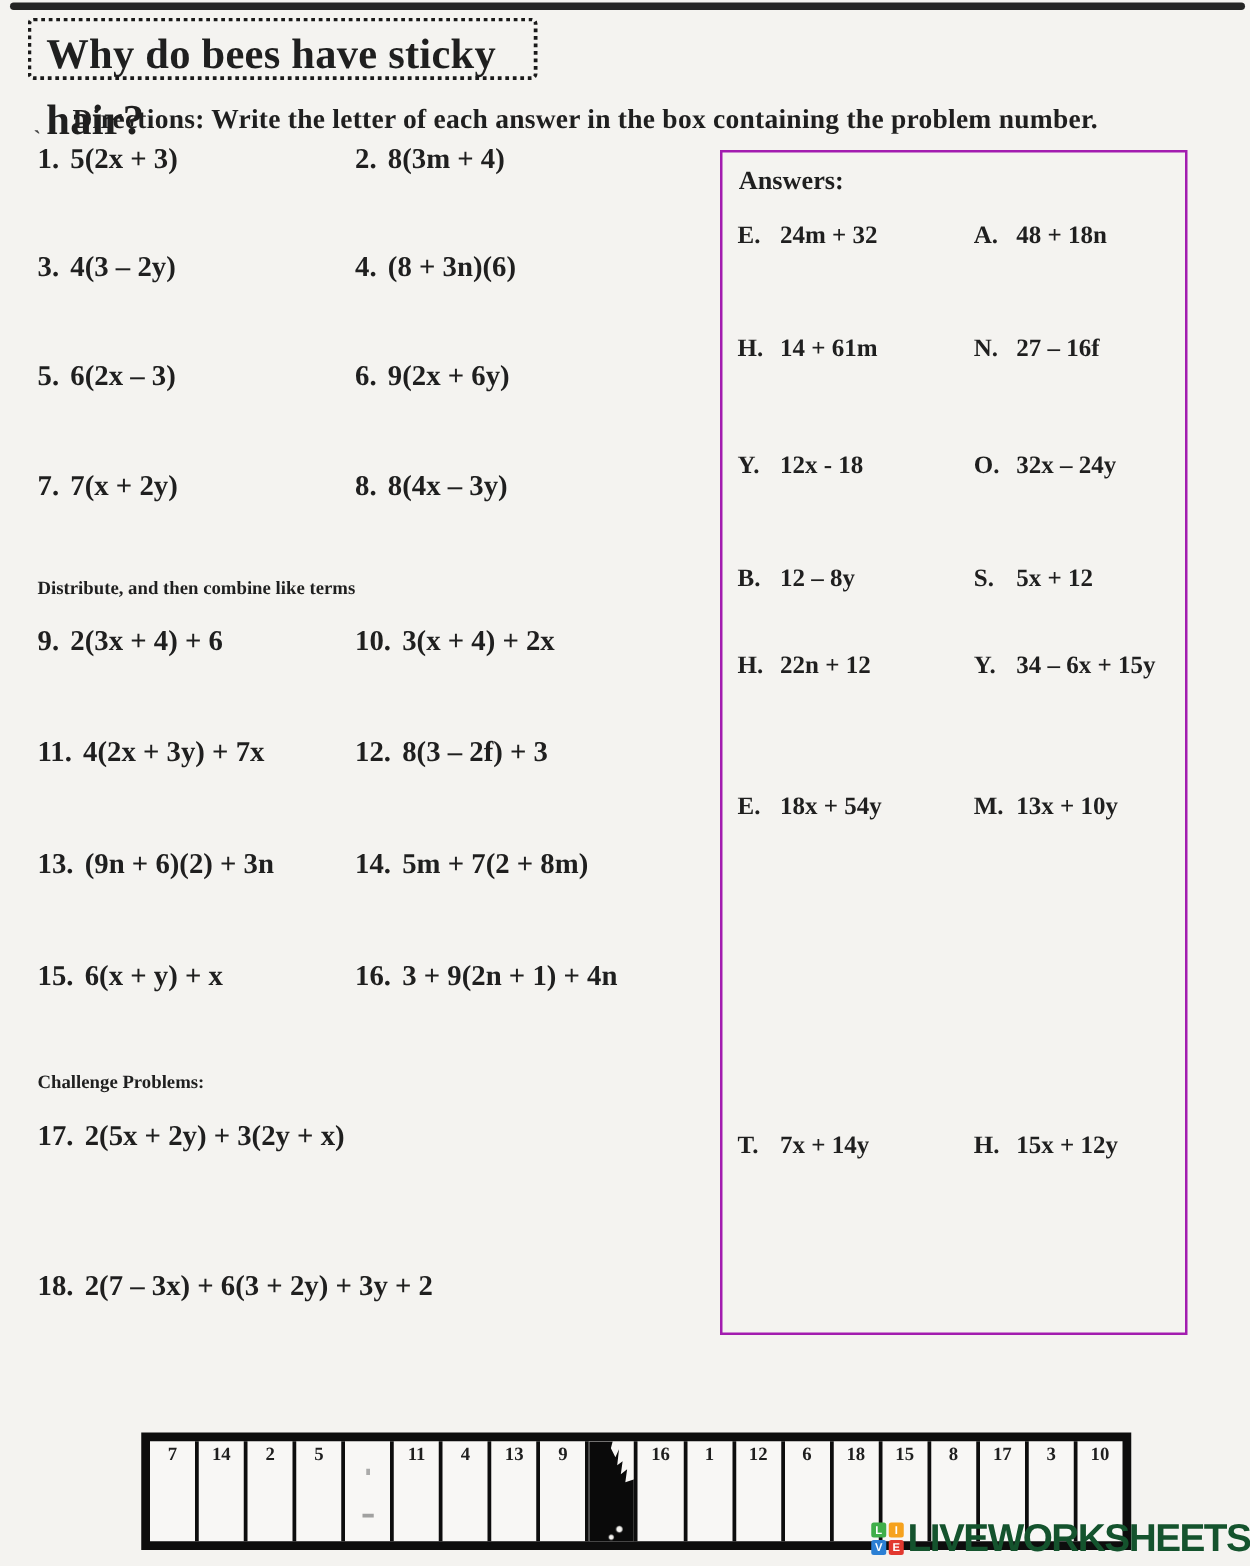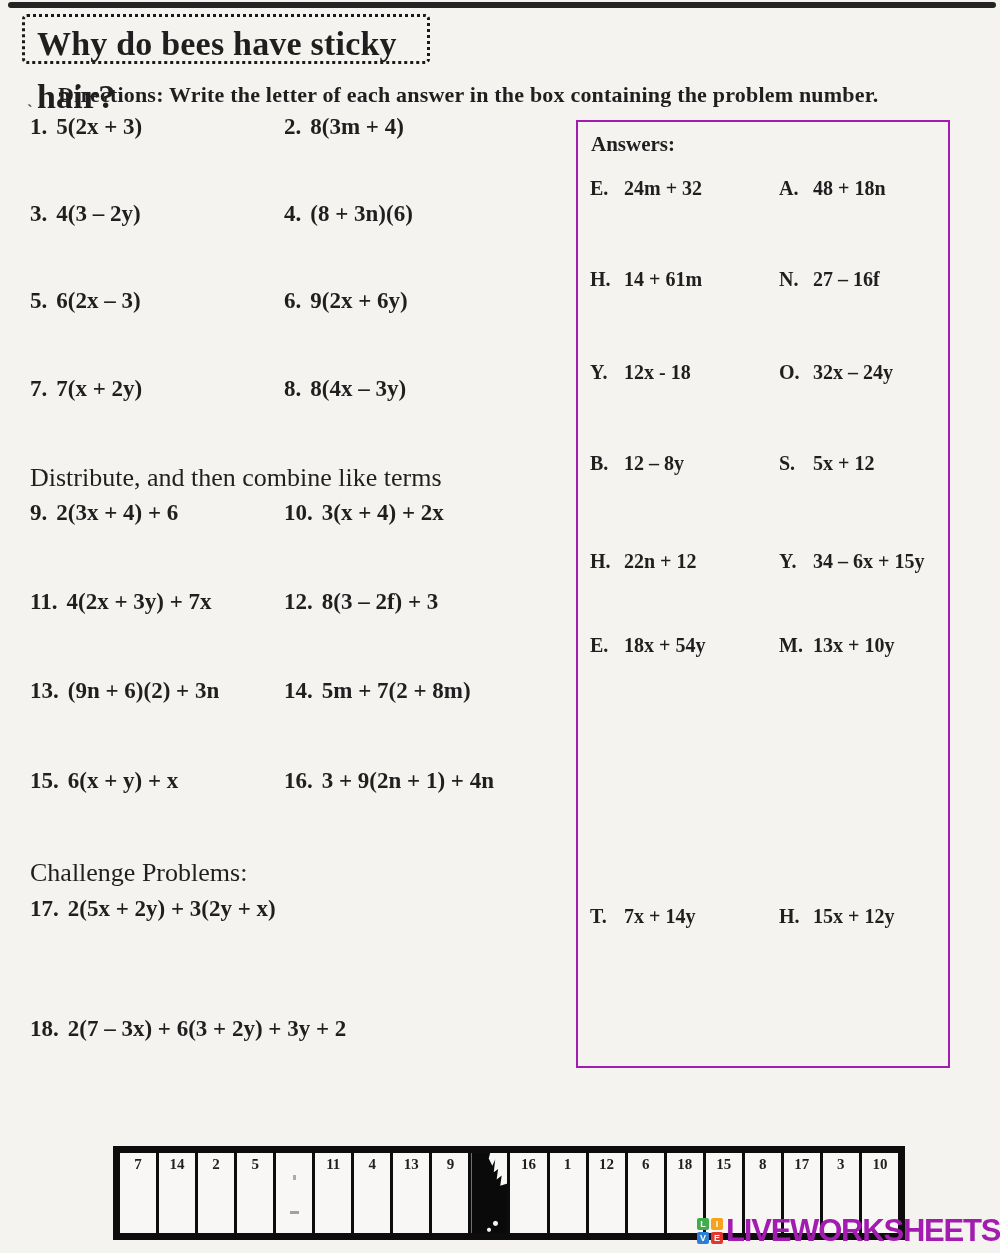--- a/index.html
+++ b/index.html
@@ -23,21 +23,21 @@
     position:absolute; left:30px; top:82px; width:950px;
     font-size:22px; font-weight:700; letter-spacing:0.2px;margin-left:28px;
   }
   .prob-row{position:absolute; left:30px; width:545px;}
   .prob{font-size:23px; font-weight:700; white-space:nowrap;}
   .prob .pnum{margin-right:9px;}
   .col1{position:absolute; left:0;}
   .col2{position:absolute; left:254px;}
   .sec-head{
     position:absolute; left:30px;
-    font-size:26px; font-weight:400;
+    font-size:15px; font-weight:700;
   }
   .ansbox{
     position:absolute; left:576px; top:120px; width:374px; height:948px;
     border:2px solid #a21caf; box-sizing:border-box; background:transparent;
   }
   .ansbox .heading{position:absolute; left:13px; top:10px; font-size:21px; font-weight:700;}
   .ans-row{position:absolute; width:100%; height:26px;}
   .ans-item{position:absolute; font-size:20px; font-weight:700; white-space:nowrap;}
   .ans-item.l{left:12px;}
   .ans-item.r{left:201px;}
@@ -146,21 +146,21 @@
       <span class="ans-item r"><span class="ans-letter">N.</span><span>27 – 16f</span></span>
     </div>
     <div class="ans-row" style="top:239px;">
       <span class="ans-item l"><span class="ans-letter">Y.</span><span>12x - 18</span></span>
       <span class="ans-item r"><span class="ans-letter">O.</span><span>32x – 24y</span></span>
     </div>
     <div class="ans-row" style="top:330px;">
       <span class="ans-item l"><span class="ans-letter">B.</span><span>12 – 8y</span></span>
       <span class="ans-item r"><span class="ans-letter">S.</span><span>5x + 12</span></span>
     </div>
-    <div class="ans-row" style="top:428px;">
+    <div class="ans-row" style="top:399px;">
       <span class="ans-item l"><span class="ans-letter">H.</span><span>22n + 12</span></span>
       <span class="ans-item r"><span class="ans-letter">Y.</span><span>34 – 6x + 15y</span></span>
     </div>
     <div class="ans-row" style="top:512px;">
       <span class="ans-item l"><span class="ans-letter">E.</span><span>18x + 54y</span></span>
       <span class="ans-item r"><span class="ans-letter">M.</span><span>13x + 10y</span></span>
     </div>
     <div class="ans-row" style="top:783px;">
       <span class="ans-item l"><span class="ans-letter">T.</span><span>7x + 14y</span></span>
       <span class="ans-item r"><span class="ans-letter">H.</span><span>15x + 12y</span></span>
@@ -190,16 +190,16 @@
     <div class="cell"><span class="cellnum">10</span></div>
   </div>
 
   <div class="logo">
     <div class="logo-blocks">
       <span class="logo-block" style="background-color: rgb(63, 174, 73);">L</span>
       <span class="logo-block" style="background-color: rgb(246, 162, 29);">I</span>
       <span class="logo-block" style="background-color: rgb(43, 127, 212);">V</span>
       <span class="logo-block" style="background-color: rgb(226, 56, 47);">E</span>
     </div>
-    <span class="logo-text" style="color: #a21caf;">LIVEWORKSHEETS</span>
+    <span class="logo-text" style="color: #14532d;">LIVEWORKSHEETS</span>
   </div>
 
 </div>
 
 </body></html>

